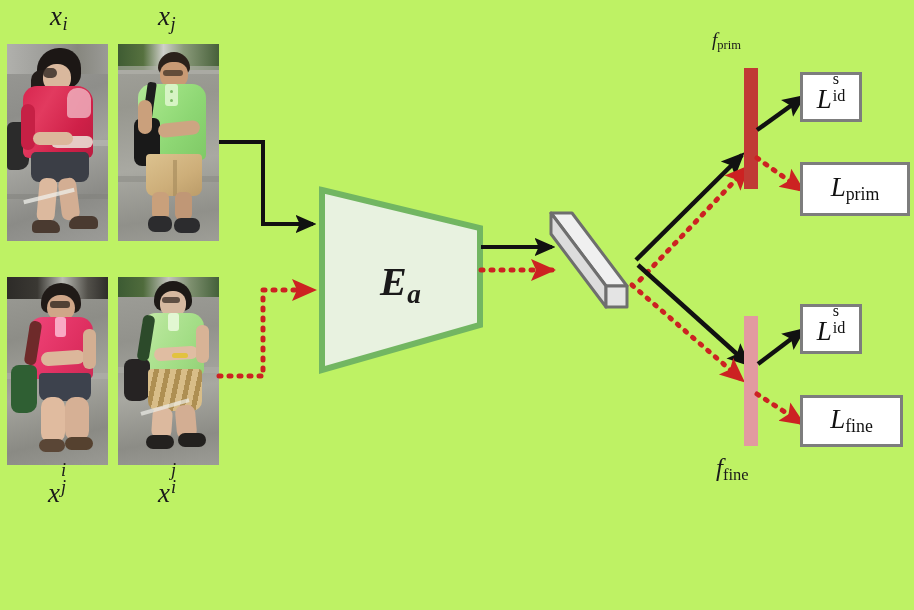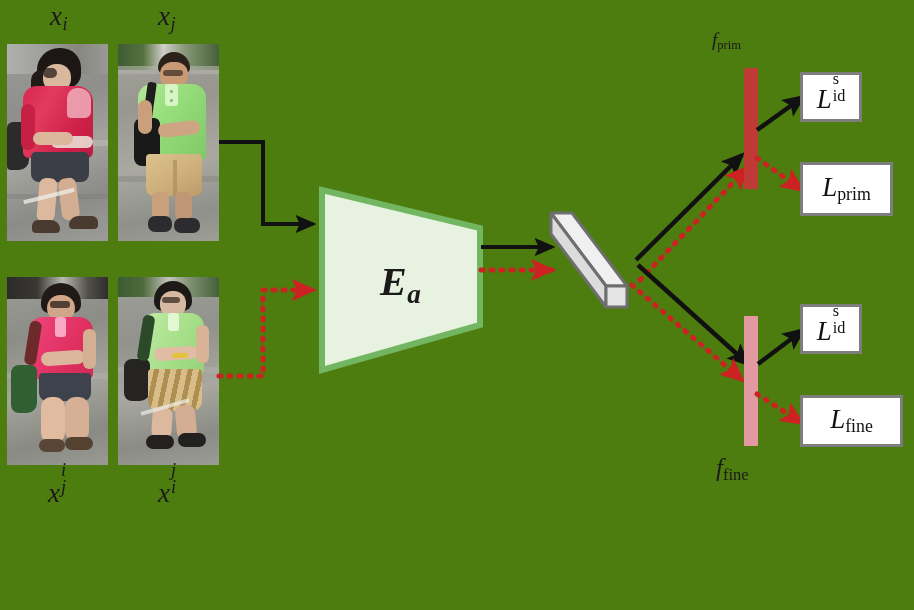--- a/index.html
+++ b/index.html
@@ -7,21 +7,21 @@
     padding: 0;
     background: #ffffff;
   }
   body {
     font-family: "Liberation Serif", serif;
   }
   #figure {
     position: relative;
     width: 914px;
     height: 610px;
-    background: #4d7c0f;
+    background: #bef264;
     overflow: hidden;
   }
   .abs { position: absolute; }
 
   
   .person {
     position: absolute;
     overflow: hidden;
     background: #9a9a96;
   }
@@ -318,21 +318,21 @@
   <div class="mathlabel" style="left:716px; top:455px; font-size:25px;">
     <span>f</span><span class="romansub">fine</span>
   </div>
 
   <div class="lossbox" style="left:800px; top:72px; width:62px; height:50px;">
     <span class="txt" style="font-size:27px;">
       <span>L</span><span class="stack"><span class="up">s</span><span class="dn">id</span></span>
     </span>
   </div>
 
-  <div class="lossbox" style="left:800px; top:162px; width:93px; height:54px;">
+  <div class="lossbox" style="left:800px; top:162px; width:110px; height:54px;">
     <span class="txt" style="font-size:27px;">
       <span>L</span><span class="romansub">prim</span>
     </span>
   </div>
 
   <div class="lossbox" style="left:800px; top:304px; width:62px; height:50px;">
     <span class="txt" style="font-size:27px;">
       <span>L</span><span class="stack"><span class="up">s</span><span class="dn">id</span></span>
     </span>
   </div>

